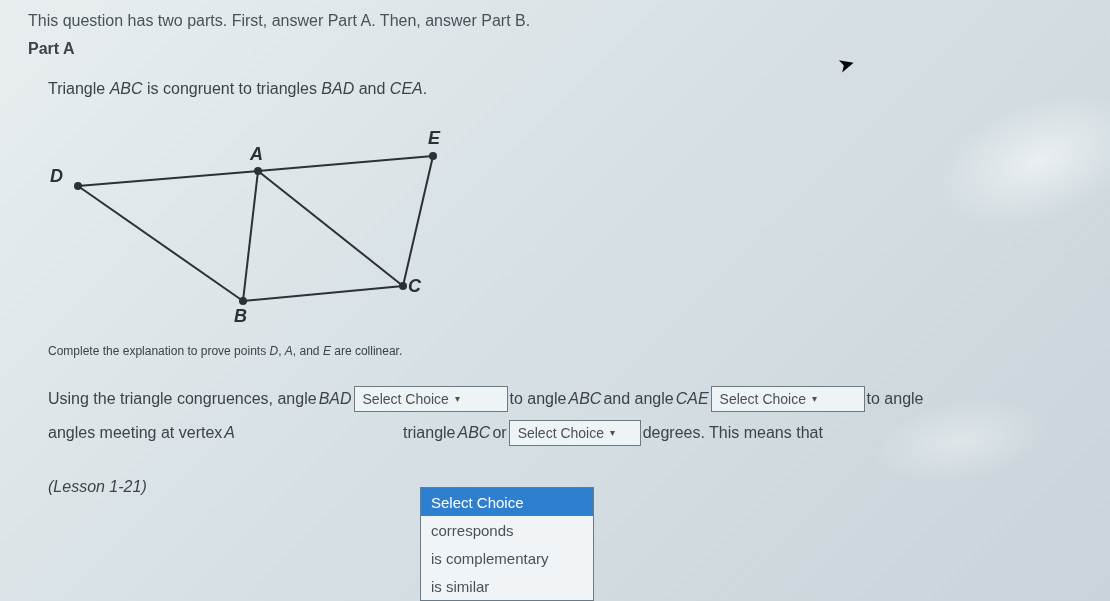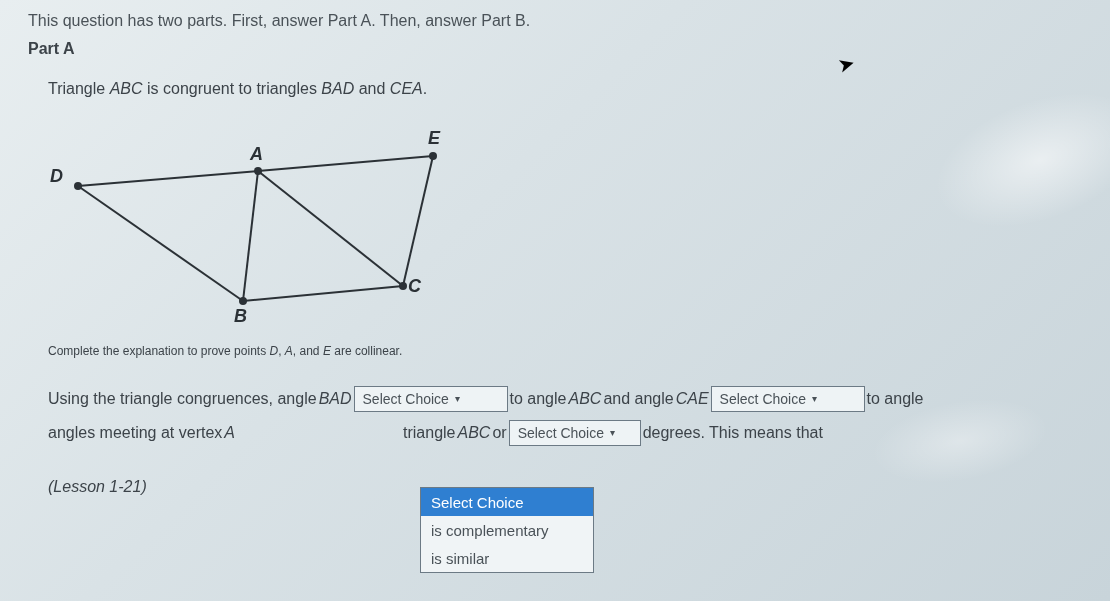--- a/index.html
+++ b/index.html
@@ -214,19 +214,20 @@
       </span>
       <span> degrees. This means that</span>
     </div>
   </div>
 
   <div class="lesson">(Lesson 1-21)</div>
 </div>
 
 <div class="dropdown">
   <div class="opt sel">Select Choice</div>
+  <div class="opt">corresponds</div>
   <div class="opt">is complementary</div>
   <div class="opt">is similar</div>
 </div>
 
 <div class="cursor">➤</div>
 <div class="glare"></div>
 <div class="glare2"></div>
 
 </body></html>

